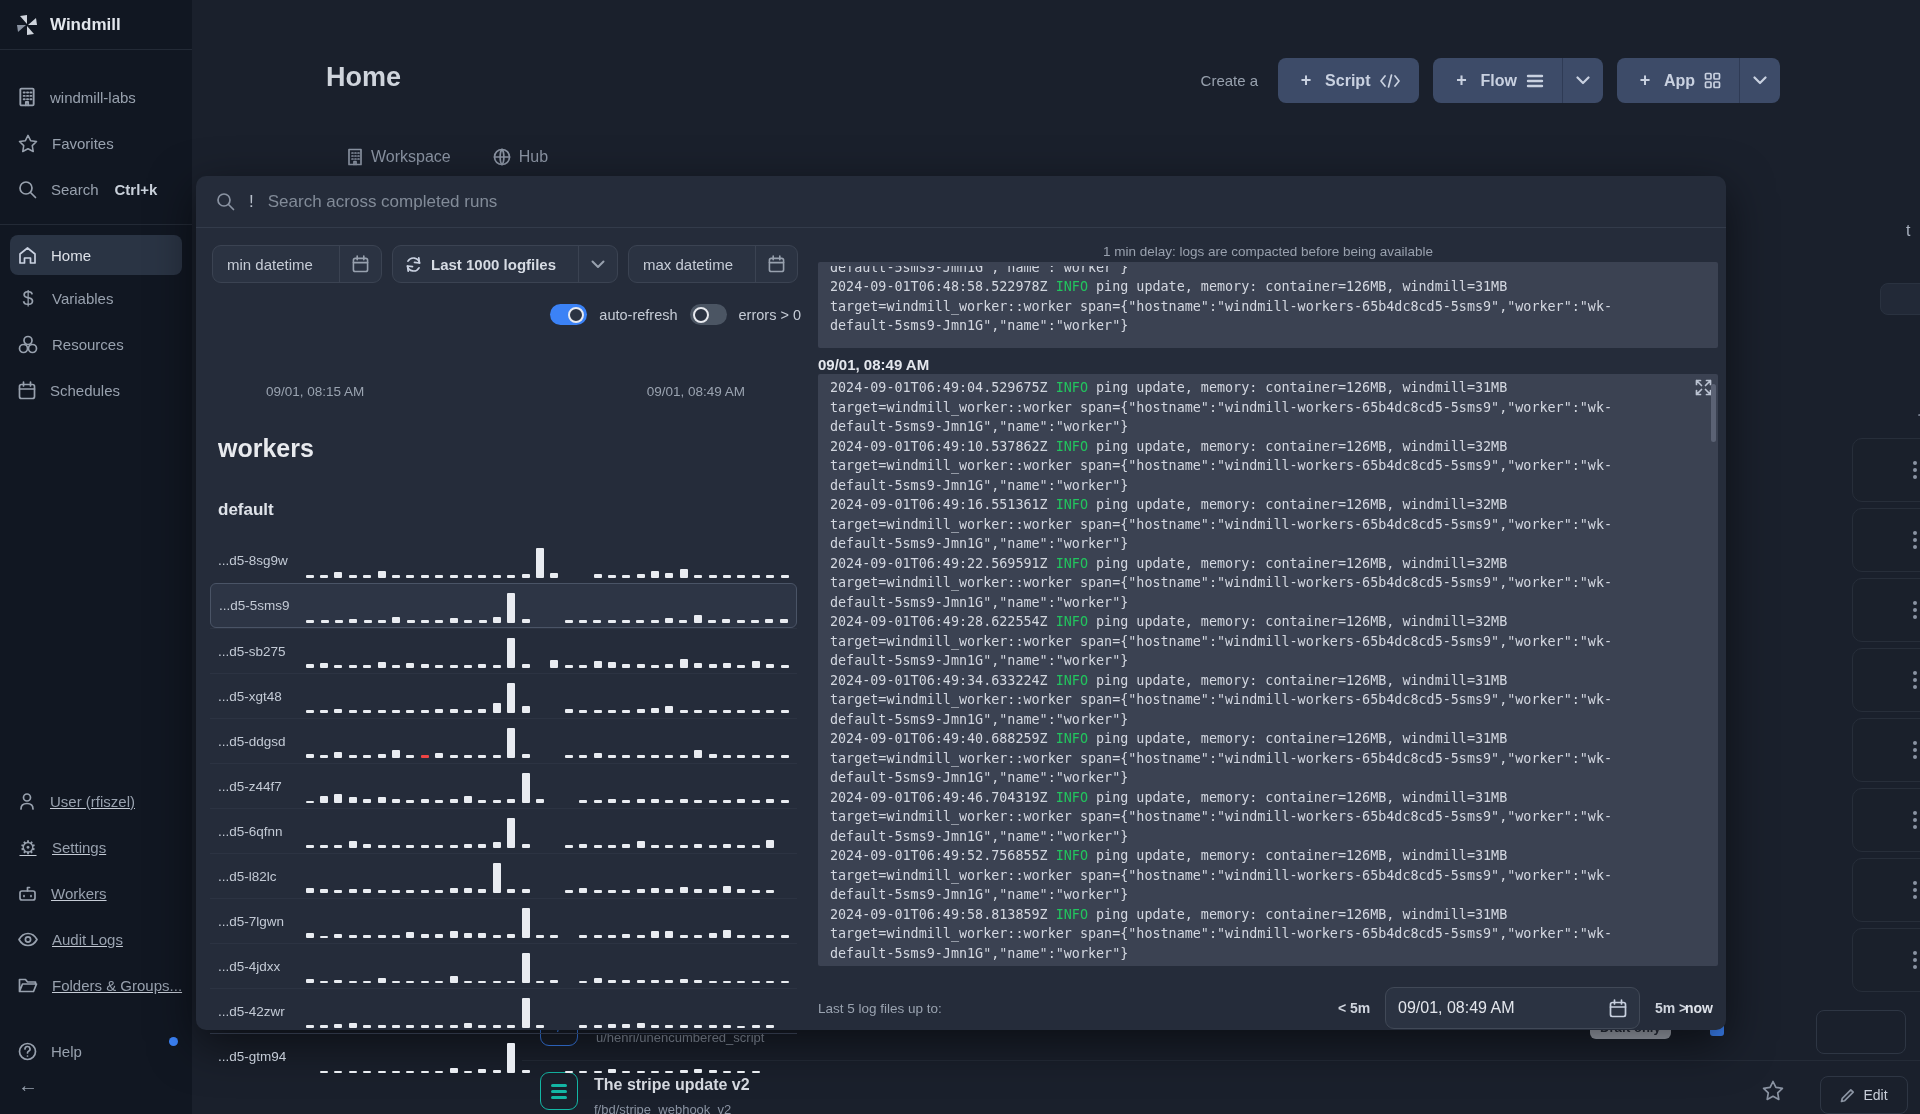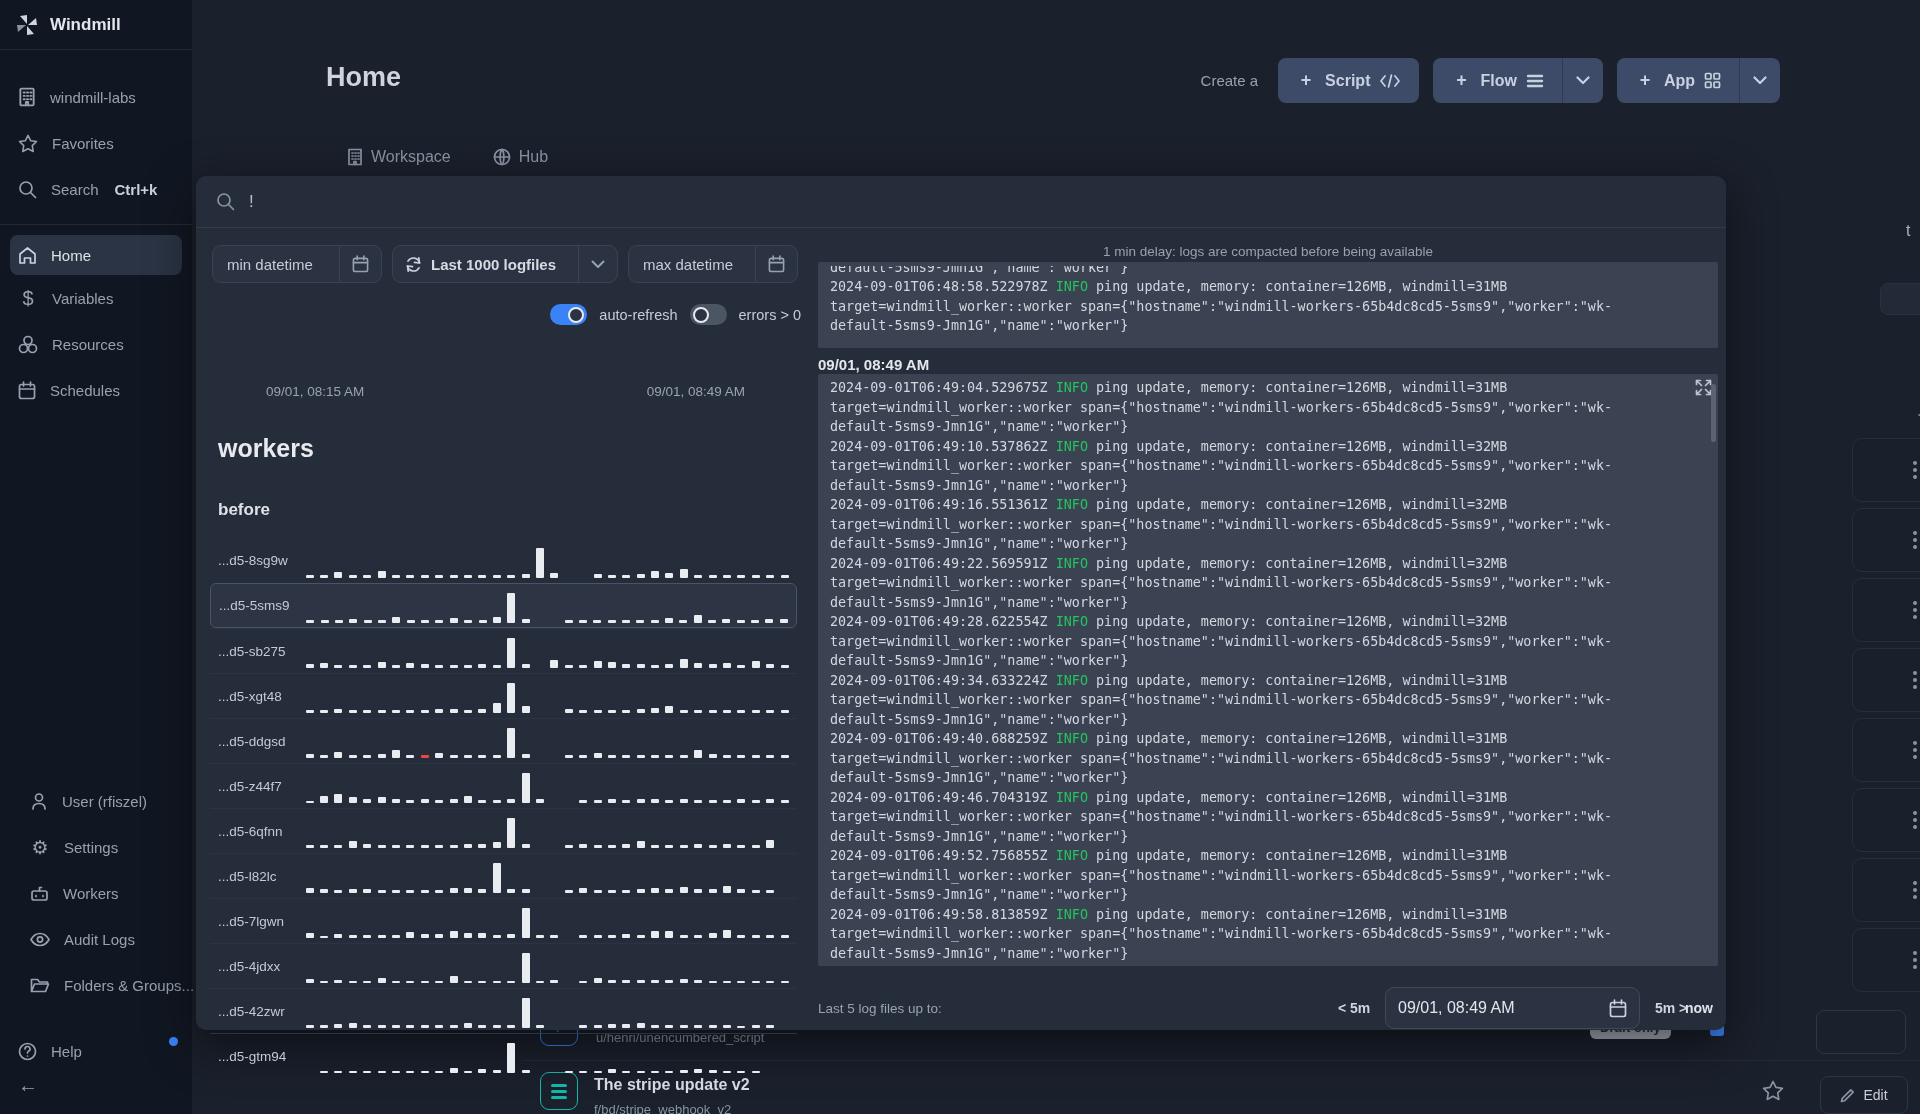--- a/index.html
+++ b/index.html
@@ -10,21 +10,21 @@
   .sidebar { position:absolute; left:0; top:0; width:192px; height:1114px; background:#111722; z-index:15; }
   .sb-logo { display:flex; align-items:center; gap:10px; height:50px; padding-left:14px; border-bottom:1px solid #232a36; }
   .sb-logo-title { font-size:17px; font-weight:700; color:#e2e6ec; }
   .sb-item { display:flex; align-items:center; gap:14px; height:46px; padding-left:18px; color:#98a1ae; font-size:15px; cursor:pointer; }
   .sb-item svg, .sb-item .glyph { flex:none; }
   .glyph { font-size:18px; width:20px; text-align:center; color:#98a1ae; }
   .sb-item.active { background:#2a3444; border-radius:8px; margin:0 10px; padding-left:8px; height:40px; color:#dde1e8; }
   .sb-group-top { padding-top:24px; }
   .sb-divider { border-top:1px solid #232a36; margin-top:12px; padding-top:10px; }
   .sb-shortcut { font-weight:700; color:#c9d0da; margin-left:2px; }
-  .sb-bottom { position:absolute; left:12px; top:778px; width:100%; }
+  .sb-bottom { position:absolute; left:0; top:778px; width:100%;text-decoration:underline; }
   .sb-help { position:absolute; left:0; top:1028px; width:100%; }
   .notif-dot { position:absolute; left:169px; top:1037px; width:9px; height:9px; border-radius:50%; background:#3b82f6; }
   .sb-back { position:absolute; left:18px; top:1074px; font-size:20px; color:#98a1ae; cursor:pointer; }
 
   
   .main { position:absolute; left:192px; top:0; right:0; height:1114px; }
   .page-title { position:absolute; left:134px; top:62px; font-size:27px; font-weight:700; color:#cfd4dc; }
   .create-row { position:absolute; right:140px; top:58px; display:flex; align-items:center; gap:14px; }
   .create-prefix { font-size:15px; color:#98a1ae; margin-right:6px; }
   .btn-create { display:flex; align-items:center; height:45px; background:#3d4b68; border-radius:8px; color:#c9d1e0; font-size:16px; font-weight:600; cursor:pointer; }
@@ -393,20 +393,21 @@
   <div class="sb-back">←</div>
 </div>
 
 <div class="modal">
   <div class="search-row">
     <svg class="ic dim" width="19" height="19" viewBox="0 0 19 19">
         <circle cx="8" cy="8" r="6"></circle>
         <path d="M12.5 12.5l5 5"></path>
       </svg>
     <span class="search-bang">!</span>
+    <input class="search-input" type="text" placeholder="Search across completed runs" style="">
   </div>
 
   <div class="left-col">
     <div class="filters">
       <div class="control ctl-min">
         <span class="lbl">min datetime</span>
         <span class="end">
             <svg class="ic" width="17" height="18" viewBox="0 0 18 19">
               <rect x="1.5" y="3.5" width="15" height="14" rx="2"></rect>
               <path d="M5.5 1v4M12.5 1v4M1.5 8h15"></path>
@@ -448,21 +449,21 @@
         </div>
       <span>errors &gt; 0</span>
     </div>
 
     <div class="range-labels">
       <span>09/01, 08:15 AM</span>
       <span>09/01, 08:49 AM</span>
     </div>
 
     <div class="workers-title">workers</div>
-    <div class="group-title">before</div>
+    <div class="group-title">default</div>
     <div class="worker-rows" id="worker-rows">
         <div class="wrow">
           <span class="wname">...d5-8sg9w</span>
           <div class="spark">
             <div class="bar" style="height: 3px;"></div>
             <div class="bar" style="height: 3px;"></div>
             <div class="bar" style="height: 6px;"></div>
             <div class="bar" style="height: 3px;"></div>
             <div class="bar" style="height: 3px;"></div>
             <div class="bar" style="height: 7px;"></div>

